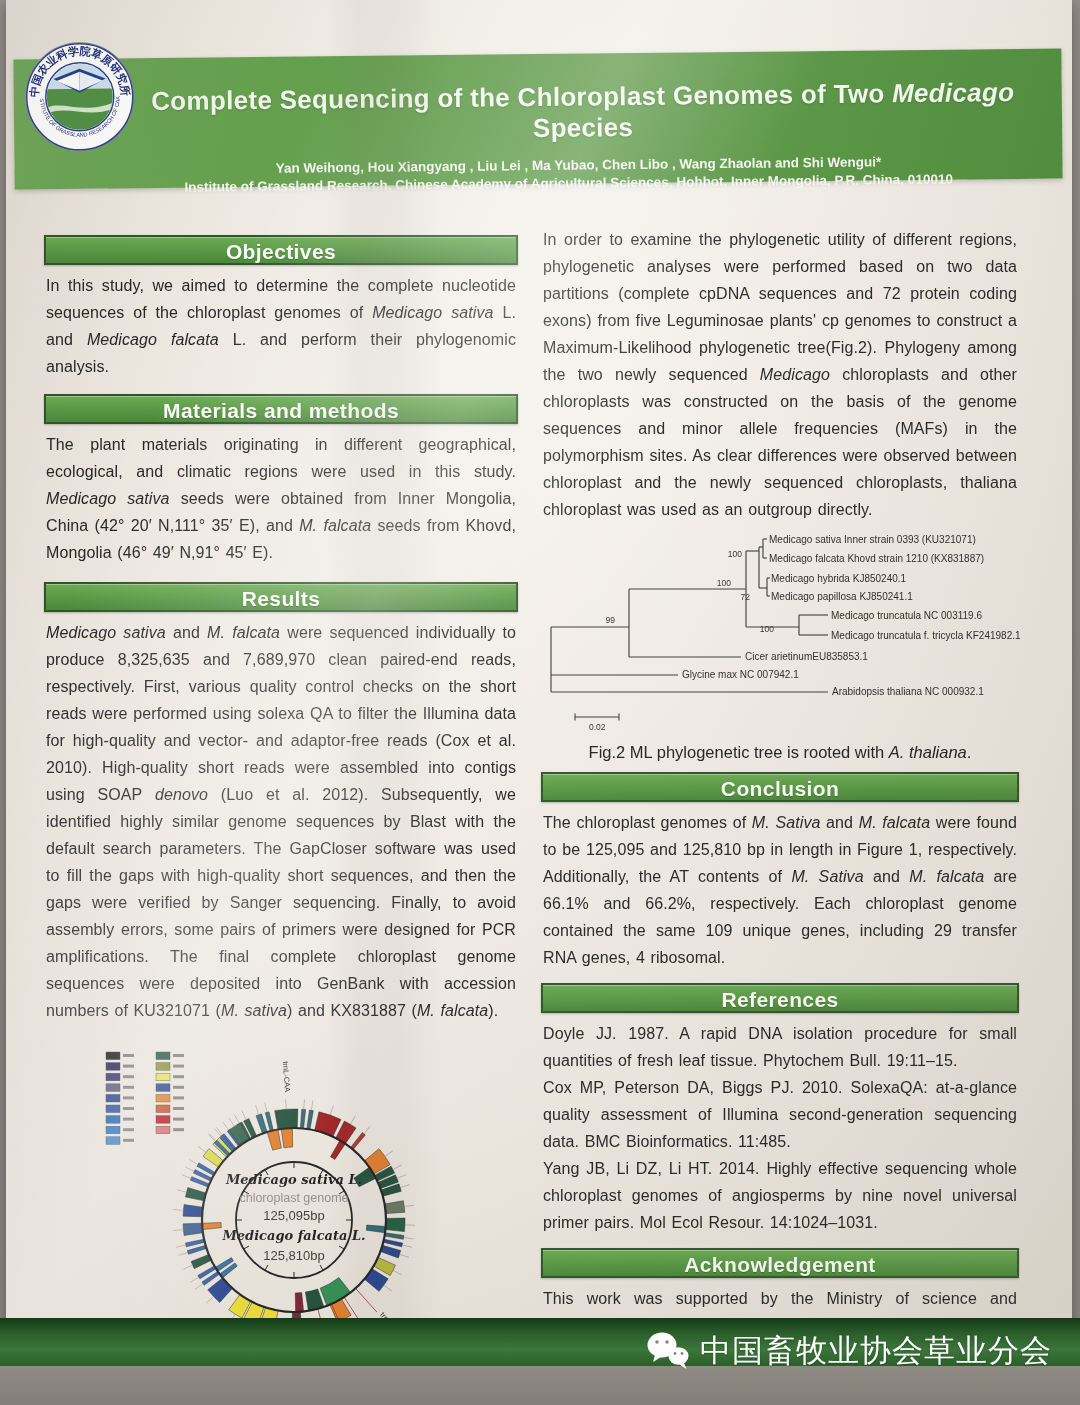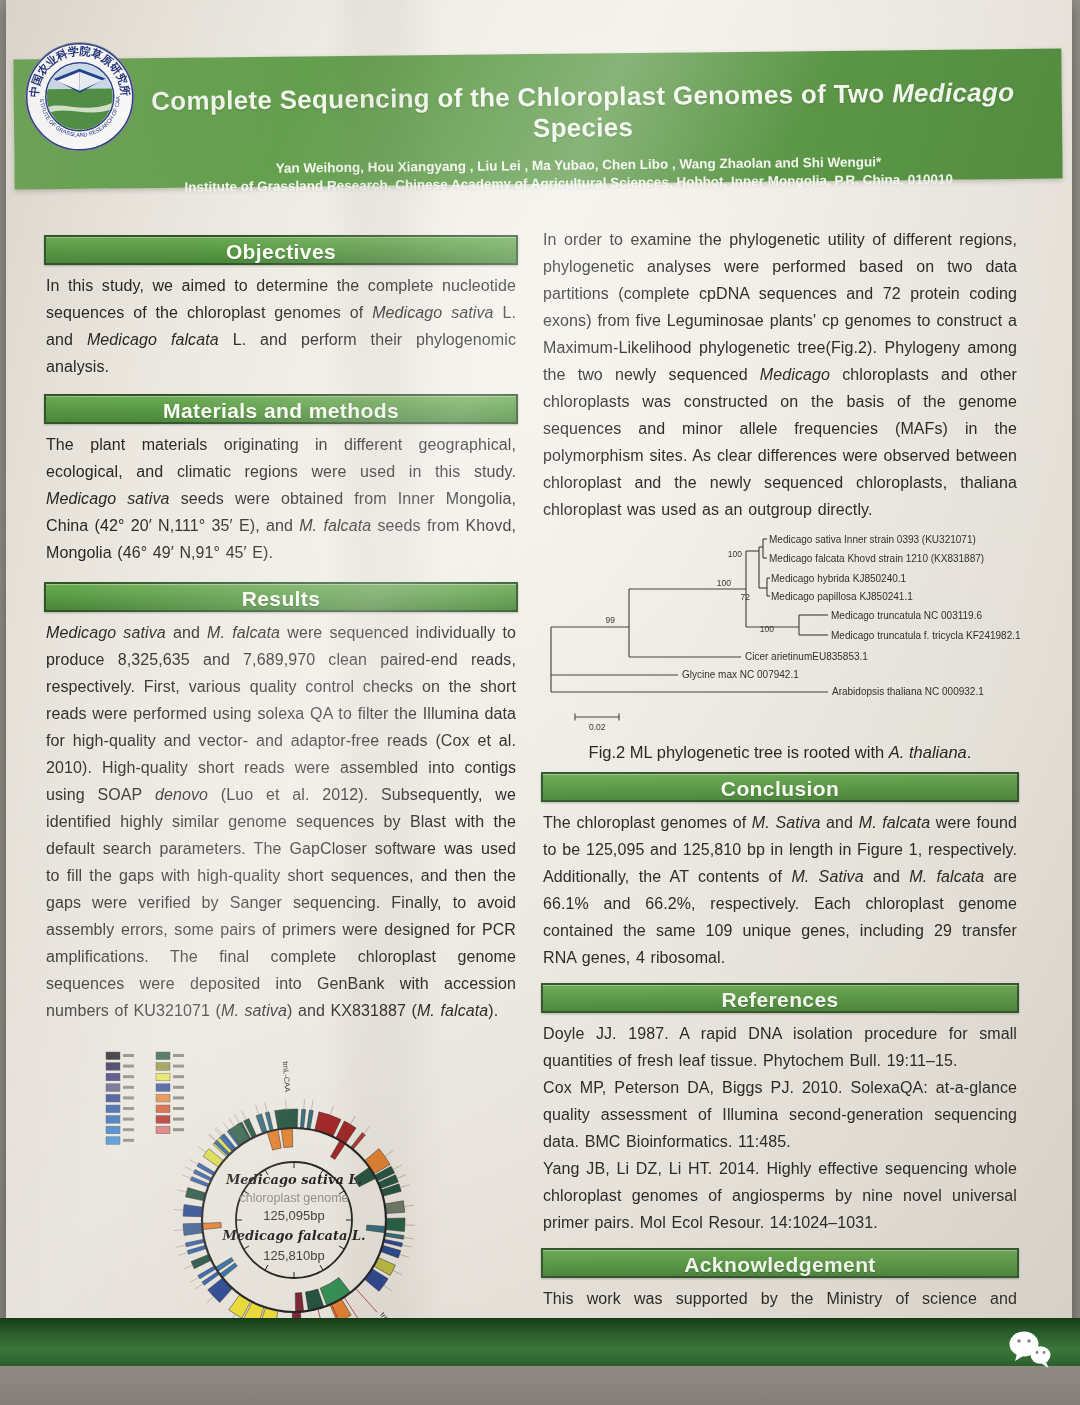--- a/index.html
+++ b/index.html
@@ -352,13 +352,14 @@
   <svg width="44" height="40" viewBox="0 0 44 40">
     <ellipse cx="16" cy="14" rx="14.5" ry="12.5" fill="#ffffff"></ellipse>
     <path d="M9 24 L7 31 L15 26 Z" fill="#ffffff"></path>
     <circle cx="11" cy="11" r="1.8" fill="#8a857f"></circle>
     <circle cx="21" cy="11" r="1.8" fill="#8a857f"></circle>
     <ellipse cx="32.5" cy="25" rx="10" ry="8.8" fill="#ffffff"></ellipse>
     <path d="M38 32 L40.5 38 L33.5 33.5 Z" fill="#ffffff"></path>
     <circle cx="29" cy="22.5" r="1.4" fill="#8a857f"></circle>
     <circle cx="36" cy="22.5" r="1.4" fill="#8a857f"></circle>
   </svg>
+  <span>中国畜牧业协会草业分会</span>
 </div>
 
 </body></html>

